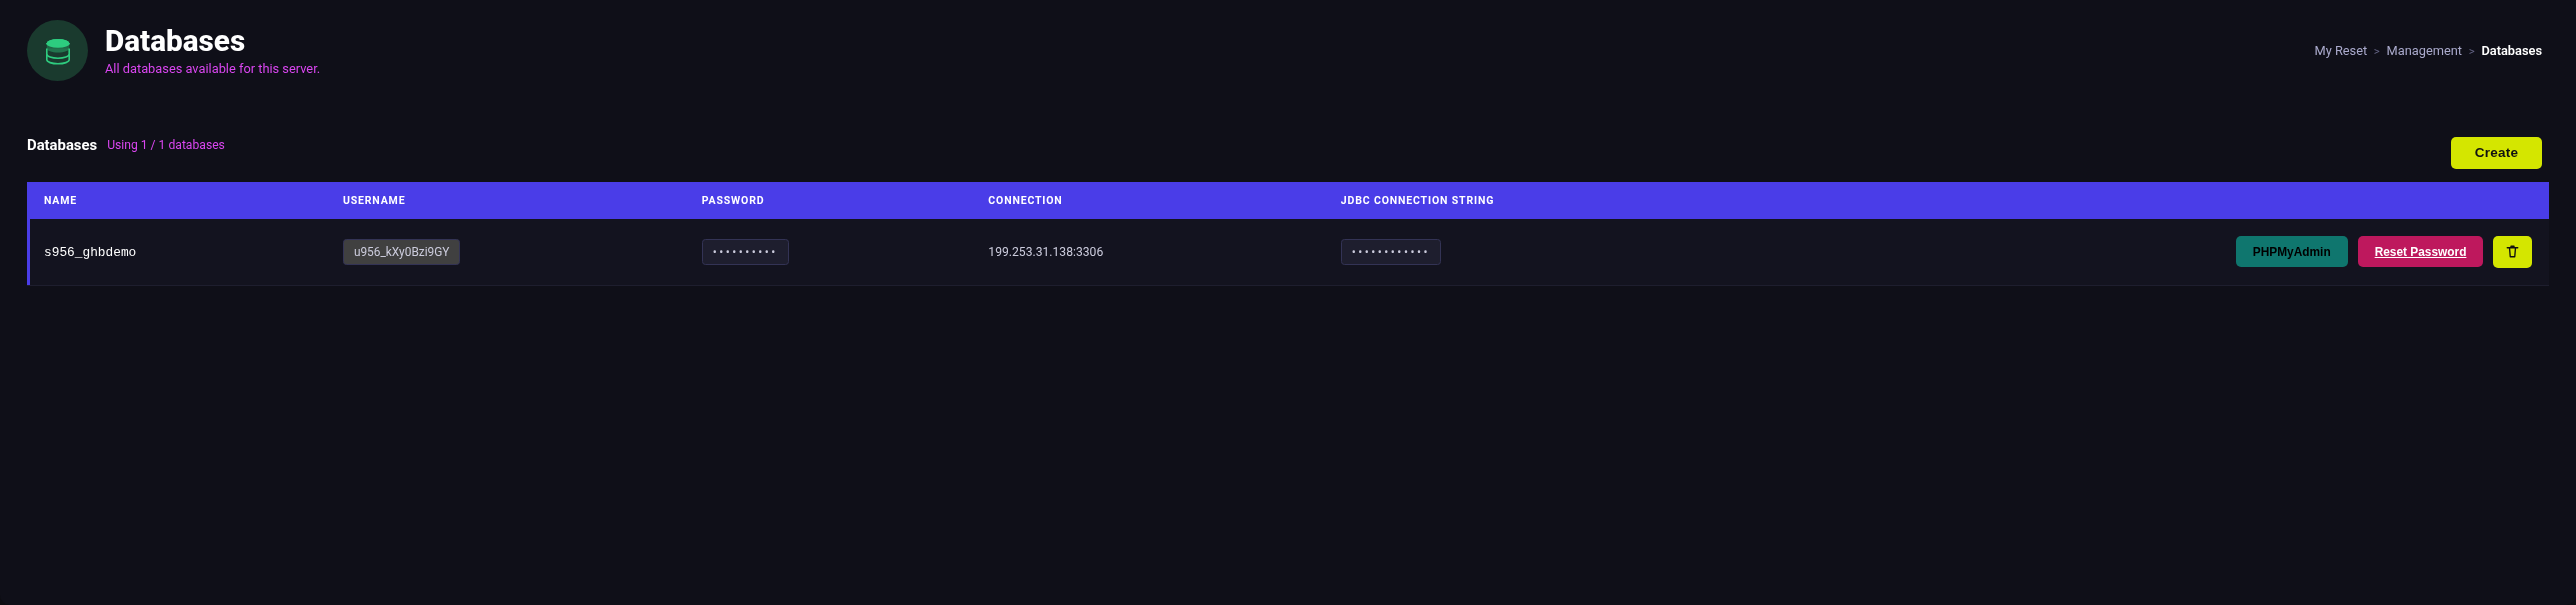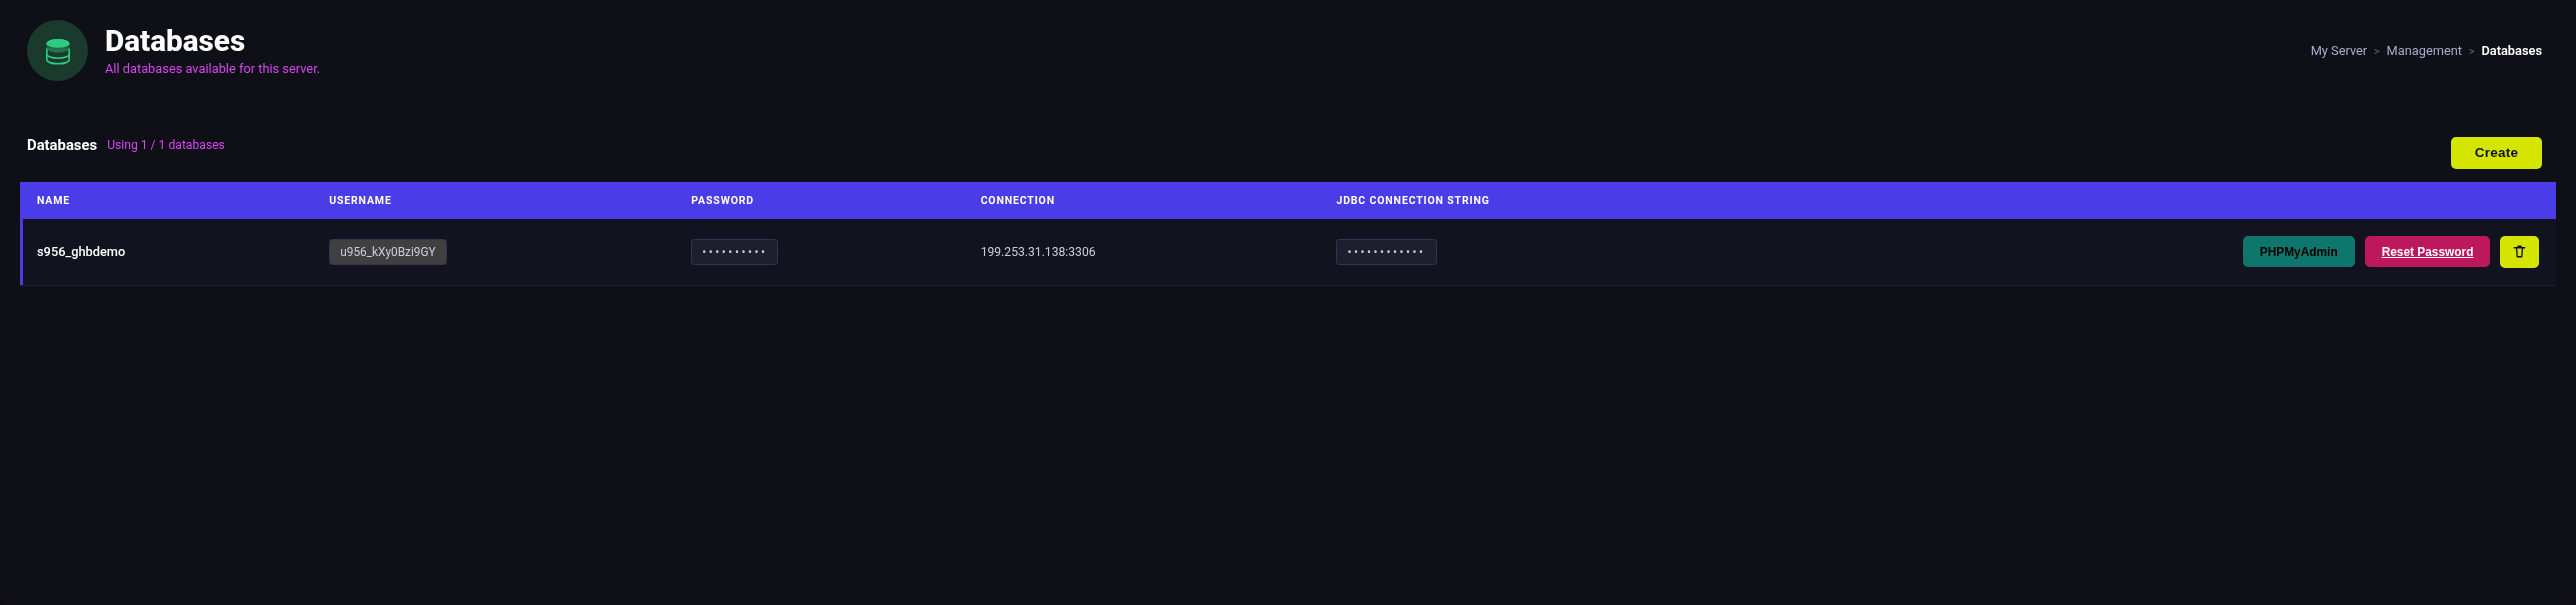--- a/index.html
+++ b/index.html
@@ -132,21 +132,21 @@
       padding: 8.4px 23.6px;
       font-size: 1rem;
       font-weight: 700;
       cursor: pointer;
       letter-spacing: 0.02em;
       margin-top: 16px;
     }
 
     
     .table-container {
-      padding: 0 20px;
+      padding: 0 27px;
       width: 100%;
     }
 
     .data-table {
       width: 100%;
       border-collapse: collapse;
     }
 
     .table-header-row {
       background: #4a3de8;
@@ -170,20 +170,21 @@
     .table-body-row td {
       padding: 17px 17px;
       font-size: 0.95rem;
       color: #ddddee;
       vertical-align: middle;
     }
 
     .db-name {
       font-weight: 500;
       color: #ffffff;
+      font-family: Liberation Mono, monospace;
     }
 
     .username-badge {
       background: #404040;
       border: 0.8px solid #333355;
       border-radius: 3.4px;
       padding: 5px 10px;
       font-size: 0.88rem;
       color: #ccccdd;
       display: inline-block;
@@ -288,21 +289,21 @@
           <ellipse cx="20" cy="10" rx="14" ry="5" fill="#2ecc7f" opacity="0.9"></ellipse>
         </svg>
       </div>
       <div class="header-title-block">
         <span class="header-title">Databases</span>
         <span class="header-subtitle">All databases available for this server.</span>
       </div>
     </div>
 
     <div class="breadcrumb">
-      <span class="breadcrumb-item">My Server</span>
+      <span class="breadcrumb-item">My Reset</span>
       <span class="breadcrumb-separator">&gt;</span>
       <span class="breadcrumb-item">Management</span>
       <span class="breadcrumb-separator">&gt;</span>
       <span class="breadcrumb-item active">Databases</span>
     </div>
   </div>
 
   <div class="section-header">
     <div class="section-title-row">
       <span class="section-title">Databases</span>

